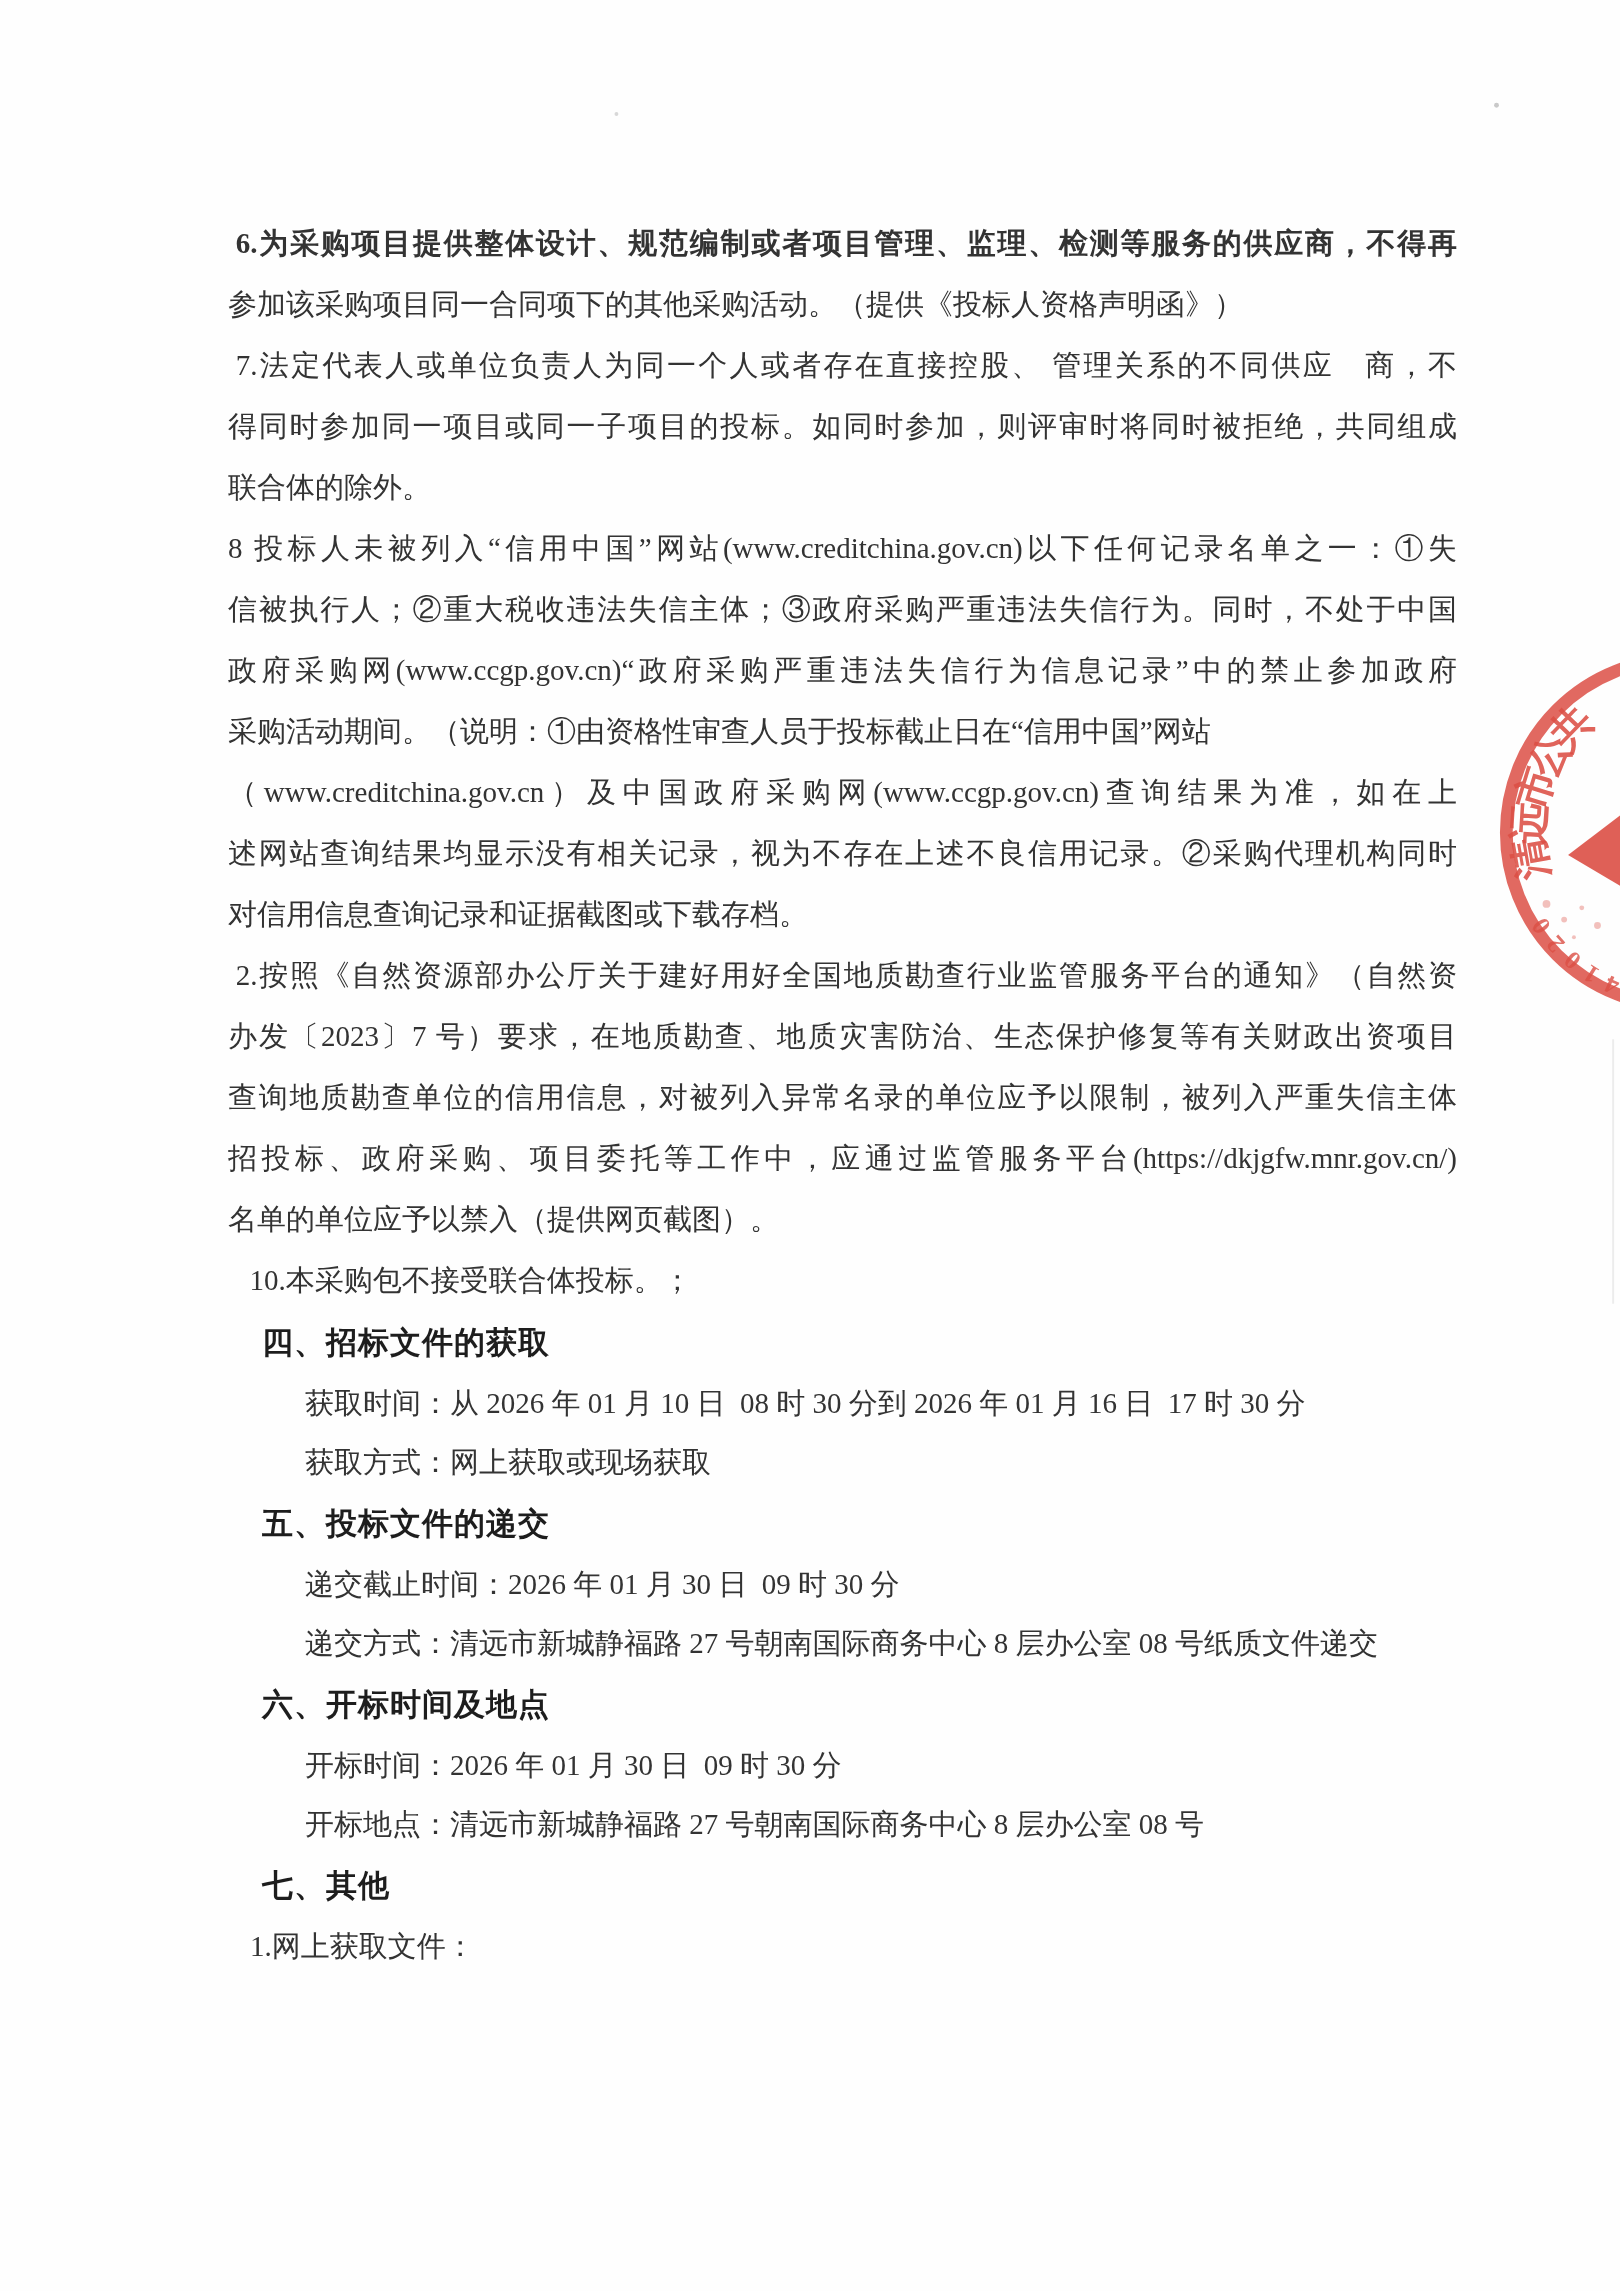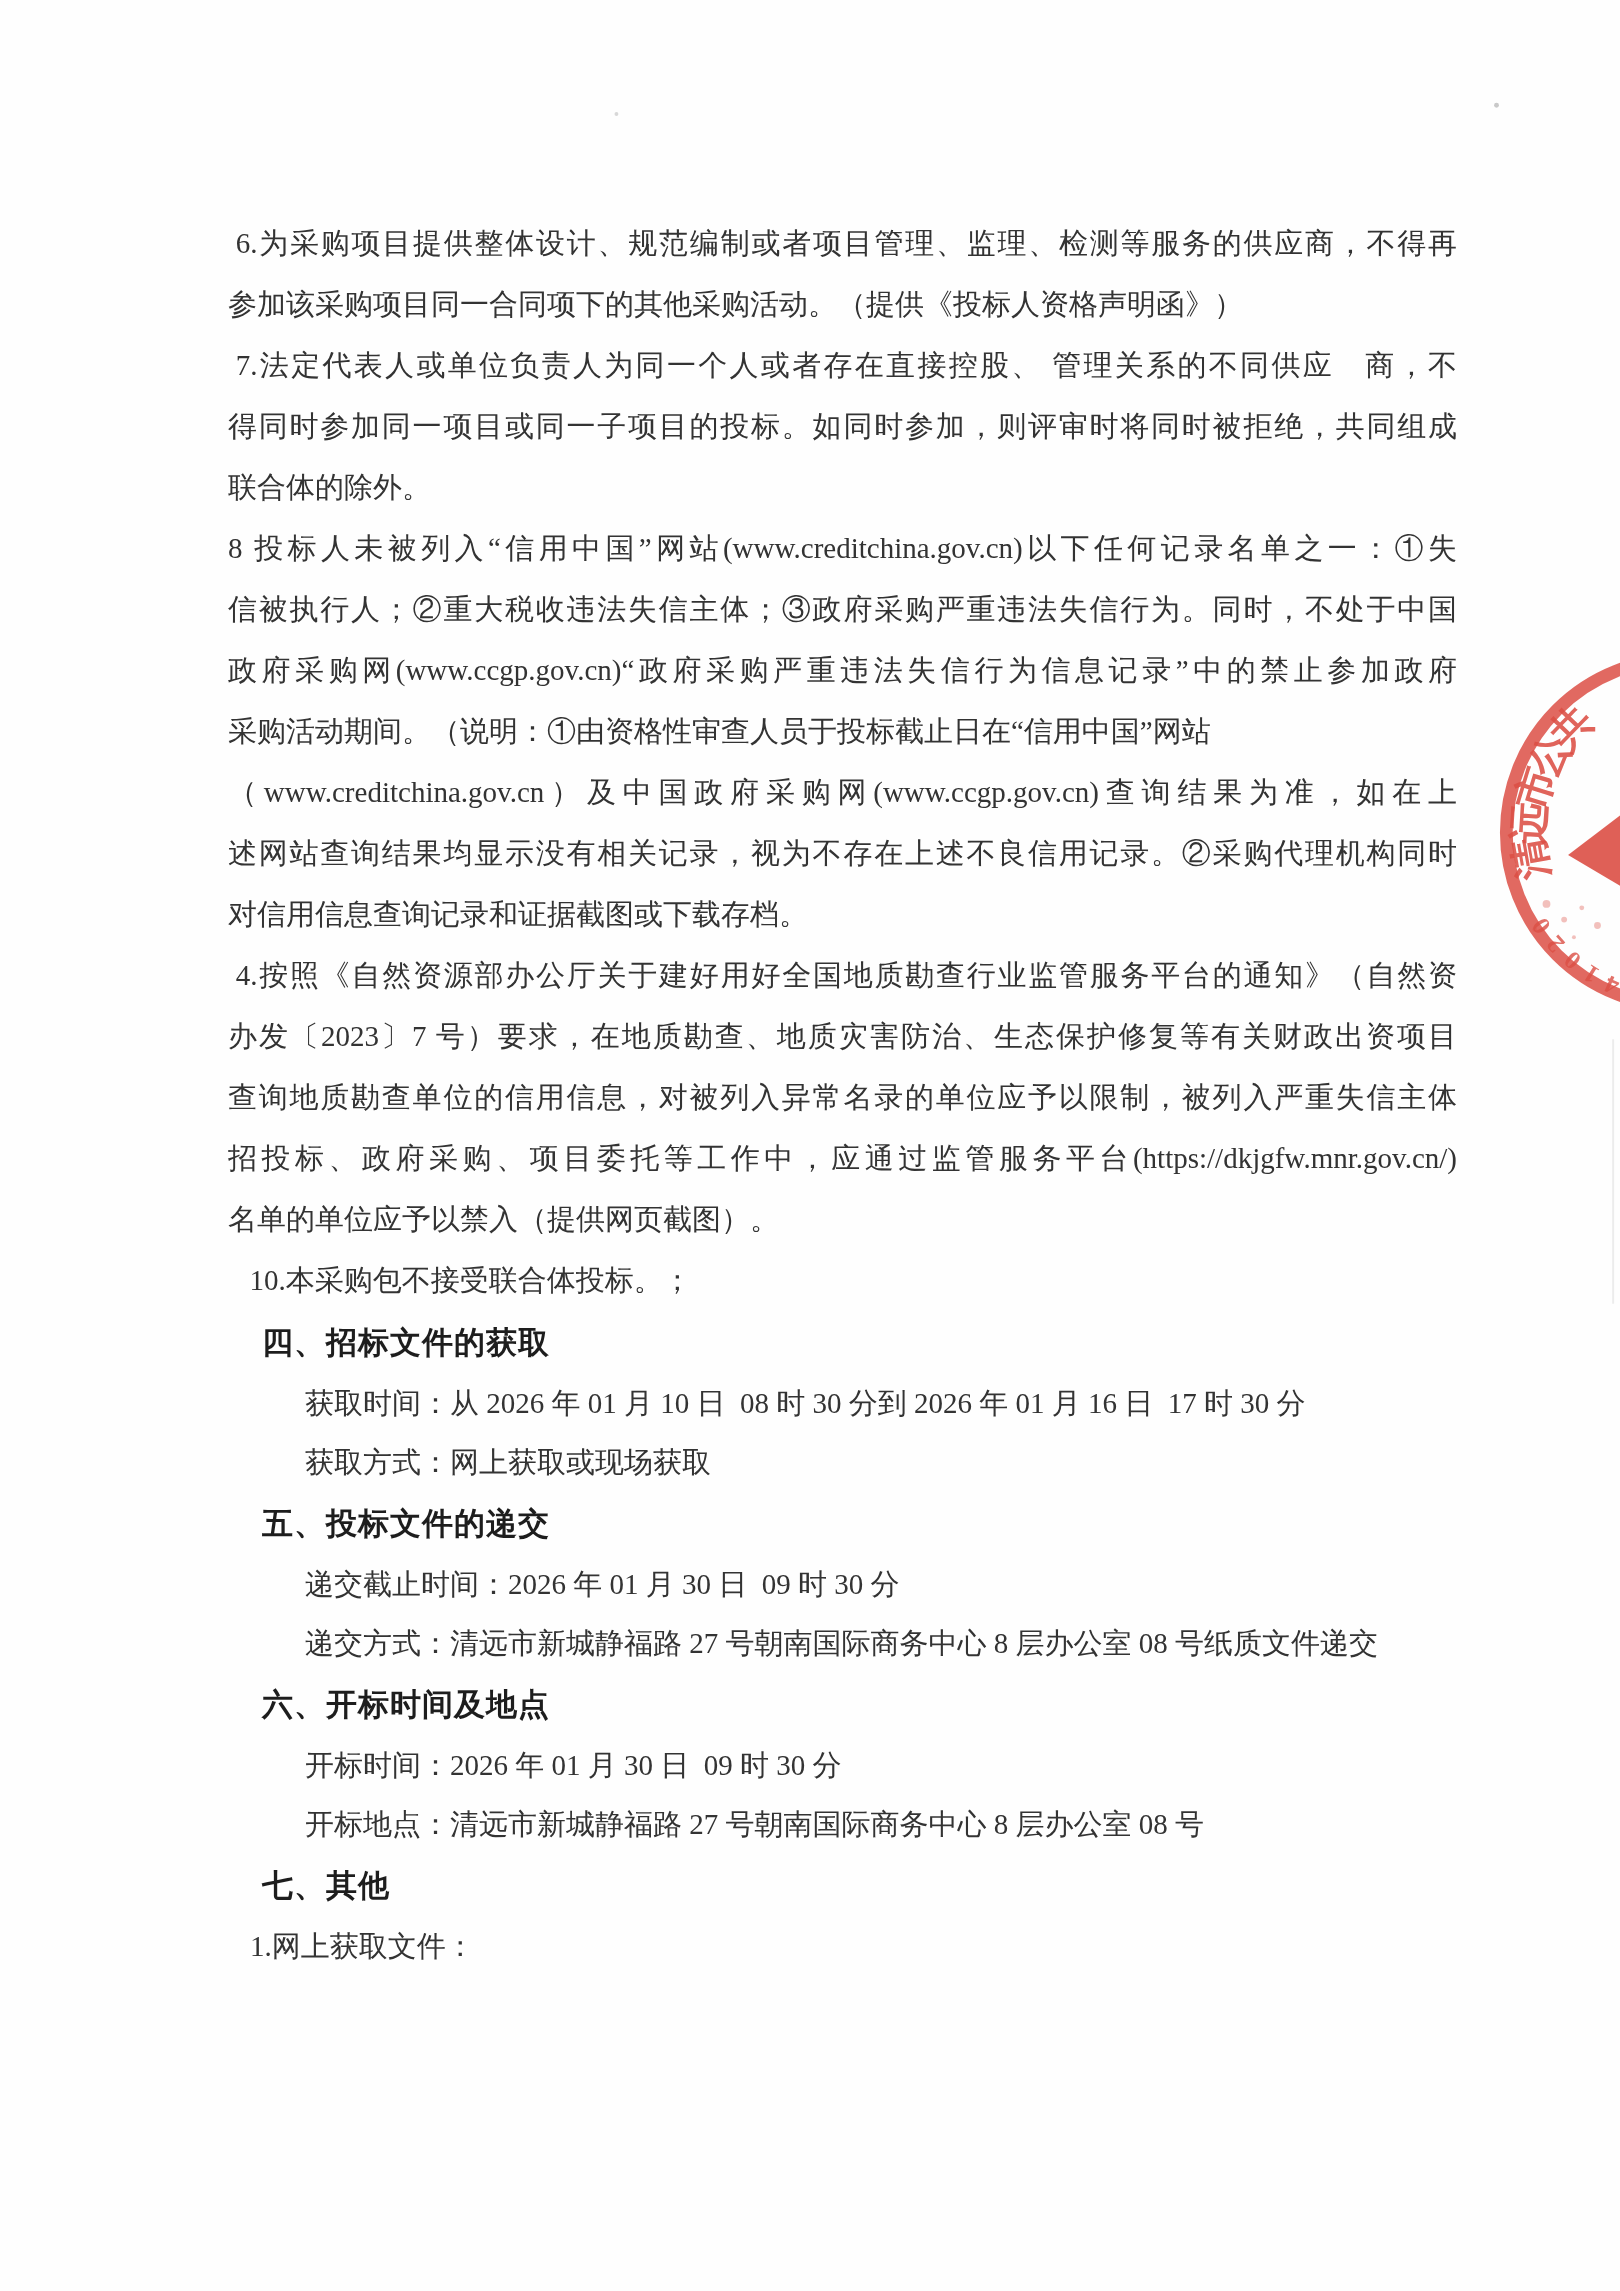--- a/index.html
+++ b/index.html
@@ -52,33 +52,33 @@
     width:1620px; height:2292px;
     pointer-events:none;
   }
 </style>
 </head>
 <body>
 
 <div class="page">
 
   <div class="doc">
-      <div class="line body j" style="margin-left: 7.8px;">6.为采购项目提供整体设计、规范编制或者项目管理、监理、检测等服务的供应商，不得再</div>
+      <div class="line body j" style="margin-left: 7.8px; font-weight: bold;">6.为采购项目提供整体设计、规范编制或者项目管理、监理、检测等服务的供应商，不得再</div>
       <div class="line body">参加该采购项目同一合同项下的其他采购活动。（提供《投标人资格声明函》）</div>
       <div class="line body j" style="margin-left: 7.8px;">7.法定代表人或单位负责人为同一个人或者存在直接控股、 管理关系的不同供应　商，不</div>
       <div class="line body j">得同时参加同一项目或同一子项目的投标。如同时参加，则评审时将同时被拒绝，共同组成</div>
       <div class="line body">联合体的除外。</div>
       <div class="line body j">8 投标人未被列入“信用中国”网站(www.creditchina.gov.cn)以下任何记录名单之一：①失</div>
       <div class="line body j">信被执行人；②重大税收违法失信主体；③政府采购严重违法失信行为。同时，不处于中国</div>
       <div class="line body j">政府采购网(www.ccgp.gov.cn)“政府采购严重违法失信行为信息记录”中的禁止参加政府</div>
       <div class="line body">采购活动期间。（说明：①由资格性审查人员于投标截止日在“信用中国”网站</div>
       <div class="line body j">（www.creditchina.gov.cn）及中国政府采购网(www.ccgp.gov.cn)查询结果为准，如在上</div>
       <div class="line body j">述网站查询结果均显示没有相关记录，视为不存在上述不良信用记录。②采购代理机构同时</div>
       <div class="line body">对信用信息查询记录和证据截图或下载存档。</div>
-      <div class="line body j" style="margin-left: 7.8px;">4.按照《自然资源部办公厅关于建好用好全国地质勘查行业监管服务平台的通知》（自然资</div>
+      <div class="line body j" style="margin-left: 7.8px;">2.按照《自然资源部办公厅关于建好用好全国地质勘查行业监管服务平台的通知》（自然资</div>
       <div class="line body j">办发〔2023〕7 号）要求，在地质勘查、地质灾害防治、生态保护修复等有关财政出资项目</div>
       <div class="line body j">查询地质勘查单位的信用信息，对被列入异常名录的单位应予以限制，被列入严重失信主体</div>
       <div class="line body j">招投标、政府采购、项目委托等工作中，应通过监管服务平台(https://dkjgfw.mnr.gov.cn/)</div>
       <div class="line body">名单的单位应予以禁入（提供网页截图）。</div>
       <div class="line body" style="margin-left: 21.6px;">10.本采购包不接受联合体投标。；</div>
       <div class="line heading">四、招标文件的获取</div>
       <div class="line sub">获取时间：从 2026 年 01 月 10 日  08 时 30 分到 2026 年 01 月 16 日  17 时 30 分</div>
       <div class="line sub">获取方式：网上获取或现场获取</div>
       <div class="line heading">五、投标文件的递交</div>
       <div class="line sub">递交截止时间：2026 年 01 月 30 日  09 时 30 分</div>

